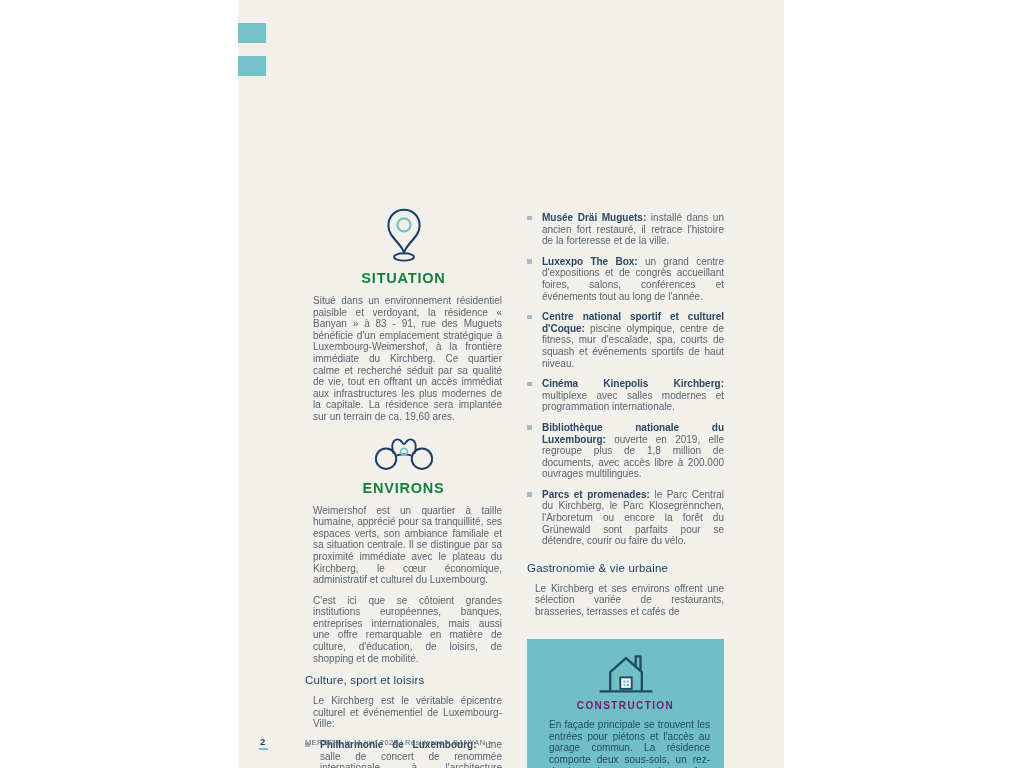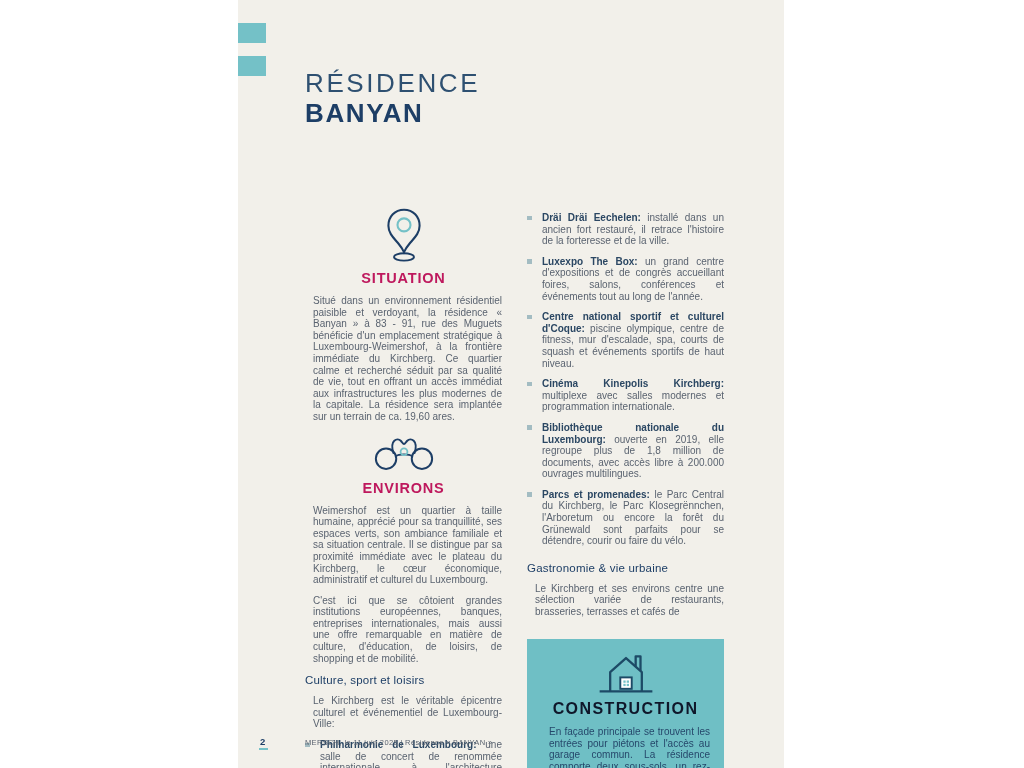--- a/index.html
+++ b/index.html
@@ -15,59 +15,55 @@
   .title-block { position:absolute; left:67px; top:68px; line-height:30px; }
   .title-light { font-size:26px; font-weight:400; letter-spacing:2.6px; color:#2e5071; }
   .title-bold  { font-size:26px; font-weight:700; letter-spacing:1.6px; color:#1d3e66; }
 
   .col { position:absolute; width:197px; color:#5a6370; }
   .col-left  { left:67px;  top:205px; }
   .col-right { left:289px; top:212px; }
 
   .icon-wrap { text-align:center; }
   .sec-head { margin-top:7px; text-align:center; font-size:14.5px; font-weight:700;
-              letter-spacing:0.8px; color:#be185d; }
+              letter-spacing:0.8px; color:#15803d; }
   p.body { margin-top:9px; font-size:10px; line-height:11.6px; text-align:justify;margin-left:8px; }
 
   .sub-head { font-size:11.5px; font-weight:400; color:#1d3e66; letter-spacing:0.2px; }
   .mt22 { margin-top:10px; }
   .mt14 { margin-top:15px; }
 
   ul.blist { list-style:none; }
   ul.blist li { position:relative; padding-left:15px; margin-top:9px;
                 font-size:10px; line-height:11.6px; text-align:justify; }
   ul.blist.tight li:first-child { margin-top:0; }
   .bmark { position:absolute; left:0; top:3.5px; width:4.5px; height:4.5px; background:#a3bcc2; }
   .btitle { font-weight:700; color:#2b4763; }
 
   .construction-box { margin-top:21px; background:#6fbfc5; padding:11px 14px 16px 14px; }
-  .construction-box .sec-head { color:#0f172a; font-size:16px; letter-spacing:1.4px; margin-top:4px; }
+  .construction-box .sec-head { color:#701a75; font-size:10px; letter-spacing:1.4px; margin-top:4px; }
   .construction-box p.body { color:#26486b; line-height:11.9px; margin-top:8px; }
 
   .footer-pagenum { position:absolute; left:260px; top:736px; font-size:9.5px;
                     font-weight:700; color:#1d3e66; }
   .footer-pagenum-bar { position:absolute; left:259px; top:748px; width:9px; height:2px; background:#74c1c7; }
   .footer-text { position:absolute; left:305px; top:738px; font-size:7.5px;
                  letter-spacing:0.35px; color:#5a6370; }
 
   svg { display:inline-block; vertical-align:top; }
 </style>
 </head>
 <body>
 
 <div class="canvas">
   <div class="page">
 
     <div class="deco-sq s1"></div>
     <div class="deco-sq s2"></div>
 
-    <div class="title-block">
-      <div class="title-light">RÉSIDENCE</div>
-      <div class="title-bold">BANYAN</div>
-    </div>
 
     <div class="col col-left">
 
       <div class="icon-wrap">
         <svg width="52" height="58" viewBox="0 0 60 64">
           <path d="M30 4 C19.5 4 12 12 12 22.5 C12 31 18 36.5 23.5 43 C26 46 28.5 49.5 30 53 C31.5 49.5 34 46 36.5 43 C42 36.5 48 31 48 22.5 C48 12 40.5 4 30 4 Z" fill="none" stroke="#1d3e66" stroke-width="2.4"></path>
           <circle cx="30" cy="21.5" r="7.5" fill="none" stroke="#74c1c7" stroke-width="2.4"></circle>
           <ellipse cx="30" cy="58.5" rx="11.5" ry="4.2" fill="none" stroke="#1d3e66" stroke-width="2.2"></ellipse>
         </svg>
       </div>
@@ -97,21 +93,21 @@
           <span>une salle de concert de renommée internationale, à l'architecture spectaculaire.</span>
         </li>
 
       </ul>
     </div>
 
     <div class="col col-right">
       <ul class="blist tight">
         <li>
           <span class="bmark"></span>
-          <span class="btitle">Dräi Dräi Eechelen:</span>
+          <span class="btitle">Musée Dräi Muguets:</span>
           <span>installé dans un ancien fort restauré, il retrace l'histoire de la forteresse et de la ville.</span>
         </li>
         <li>
           <span class="bmark"></span>
           <span class="btitle">Luxexpo The Box:</span>
           <span>un grand centre d'expositions et de congrès accueillant foires, salons, conférences et événements tout au long de l'année.</span>
         </li>
         <li>
           <span class="bmark"></span>
           <span class="btitle">Centre national sportif et culturel d'Coque:</span>
@@ -128,21 +124,21 @@
           <span>ouverte en 2019, elle regroupe plus de 1,8 million de documents, avec accès libre à 200.000 ouvrages multilingues.</span>
         </li>
         <li>
           <span class="bmark"></span>
           <span class="btitle">Parcs et promenades:</span>
           <span>le Parc Central du Kirchberg, le Parc Klosegrënnchen, l'Arboretum ou encore la forêt du Grünewald sont parfaits pour se détendre, courir ou faire du vélo.</span>
         </li>
       </ul>
 
       <div class="sub-head mt14">Gastronomie &amp; vie urbaine</div>
-      <p class="body">Le Kirchberg et ses environs centre une sélection variée de restaurants, brasseries, terrasses et cafés de</p>
+      <p class="body">Le Kirchberg et ses environs offrent une sélection variée de restaurants, brasseries, terrasses et cafés de</p>
 
       <div class="construction-box">
         <div class="icon-wrap">
           <svg width="58" height="46" viewBox="0 0 66 52">
             <line x1="3" y1="47" x2="63" y2="47" stroke="#1d4a66" stroke-width="2.6"></line>
             <path d="M15 47 L15 25 L33 9 L51 25 L51 47" fill="none" stroke="#1d4a66" stroke-width="2.6" stroke-linejoin="round"></path>
             <path d="M44 18.5 L44 7 L49.5 7 L49.5 23.5" fill="none" stroke="#1d4a66" stroke-width="2.6" stroke-linejoin="round"></path>
             <rect x="26.5" y="31" width="13" height="13" fill="#ffffff" stroke="#1d4a66" stroke-width="2.2"></rect>
             <rect x="30" y="34.5" width="2.6" height="2.6" fill="#74c1c7"></rect>
             <rect x="33.8" y="34.5" width="2.6" height="2.6" fill="#74c1c7"></rect>

